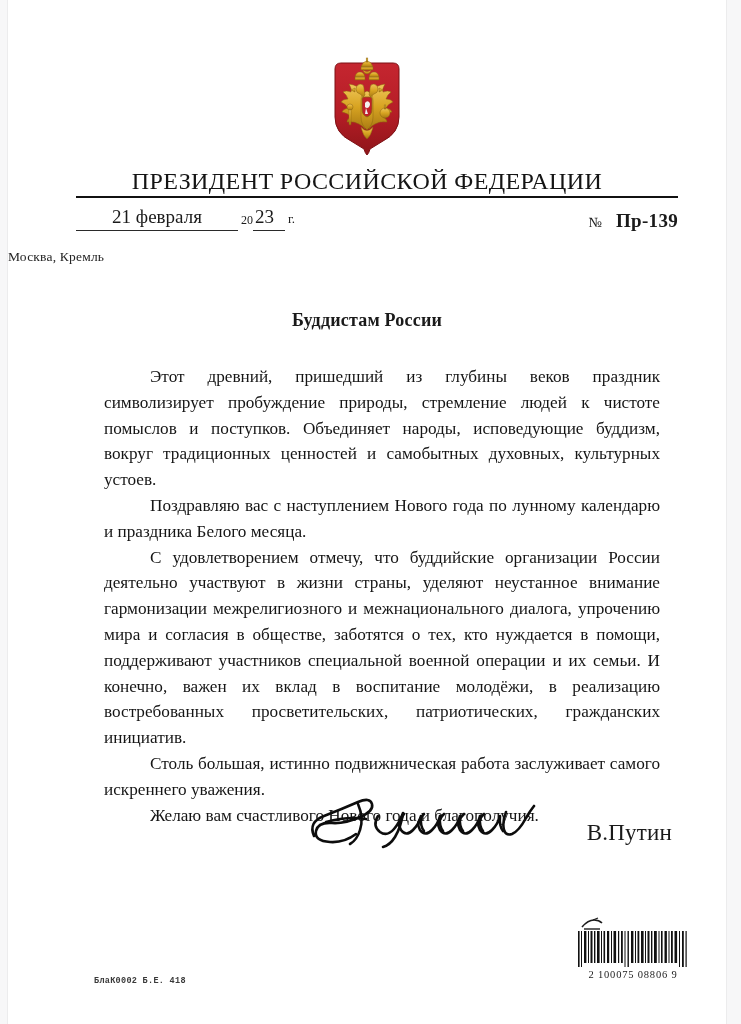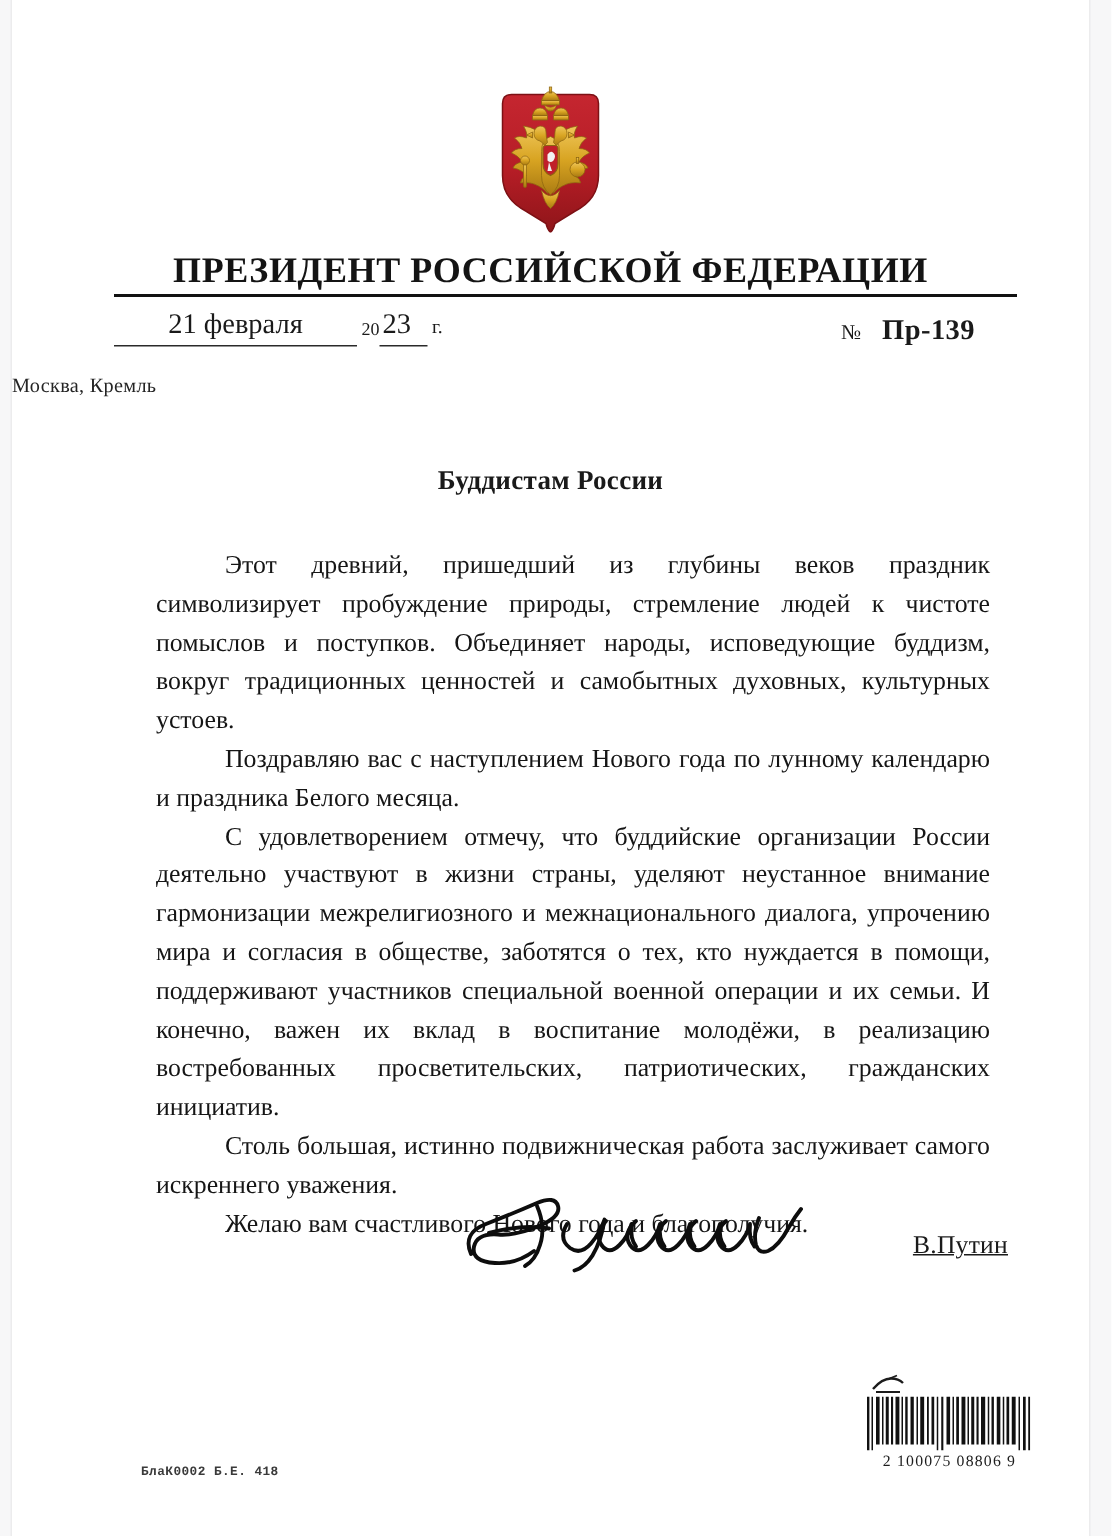--- a/index.html
+++ b/index.html
@@ -48,39 +48,39 @@
   .emblem svg { display: block; }
 
   
   .header-title {
     position: absolute;
     left: 0;
     right: 0;
     top: 168px;
     text-align: center;
     font-family: "Liberation Serif", "DejaVu Serif", serif;
-    font-weight: bold;
+    font-weight: normal;
     font-size: 24px;
     letter-spacing: 0.4px;
     color: #141414;
   }
   .header-rule {
     position: absolute;
     left: 68px;
     width: 602px;
     top: 196px;
     height: 0;
     border-top: 2.4px solid #111111;
   }
 
   
   .meta-row {
     position: absolute;
     left: 68px;
-    right: 76px;
+    right: 48px;
     top: 206px;
     height: 34px;
   }
   .date-block {
     position: absolute;
     left: 0;
     top: 0;
     display: flex;
     align-items: baseline;
     font-size: 19px;
@@ -184,23 +184,22 @@
     left: 196px;
     top: 0;
     width: 260px;
     height: 66px;
   }
   .signature-mark svg { display: block; }
   .signature-name {
     position: absolute;
     right: 0;
     top: 28px;
-    font-size: 17px;
+    font-size: 23px;
     letter-spacing: 0.2px;
-    text-decoration: underline;
   }
 
   
   .barcode-block {
     position: absolute;
     right: 34px;
     top: 916px;
     width: 118px;
   }
   .barcode-mark {

